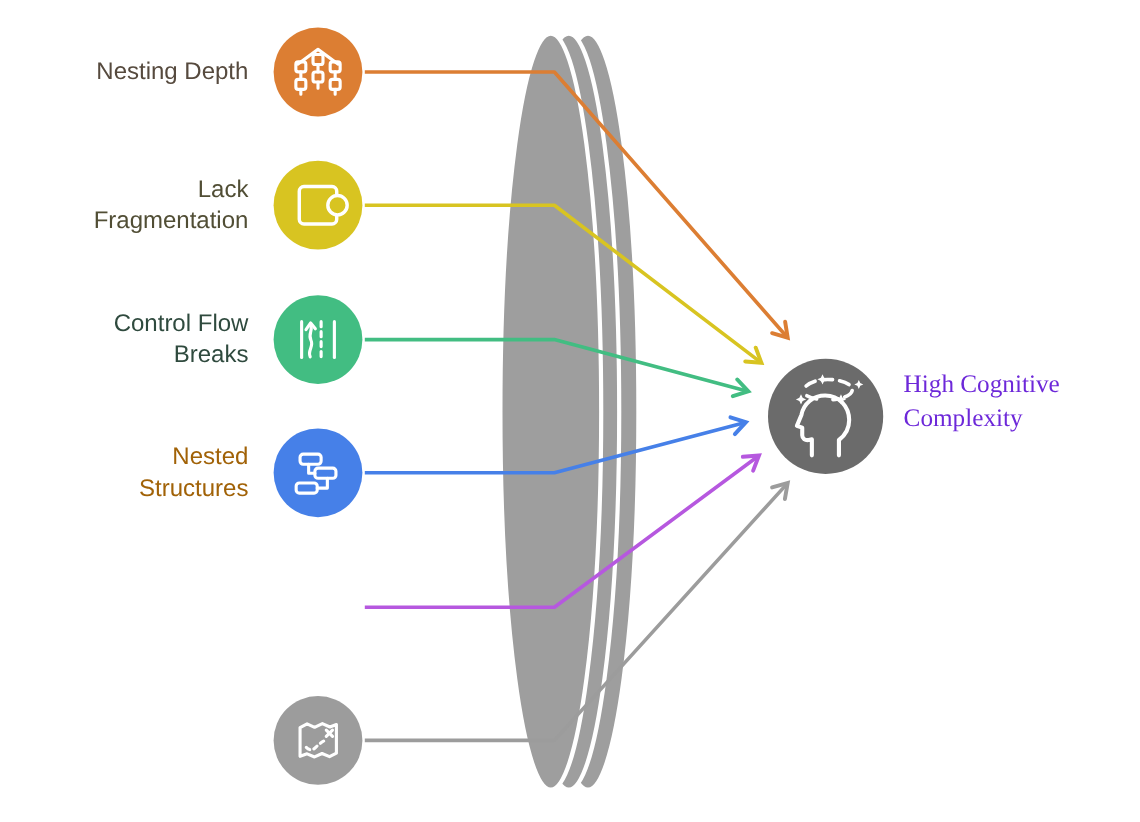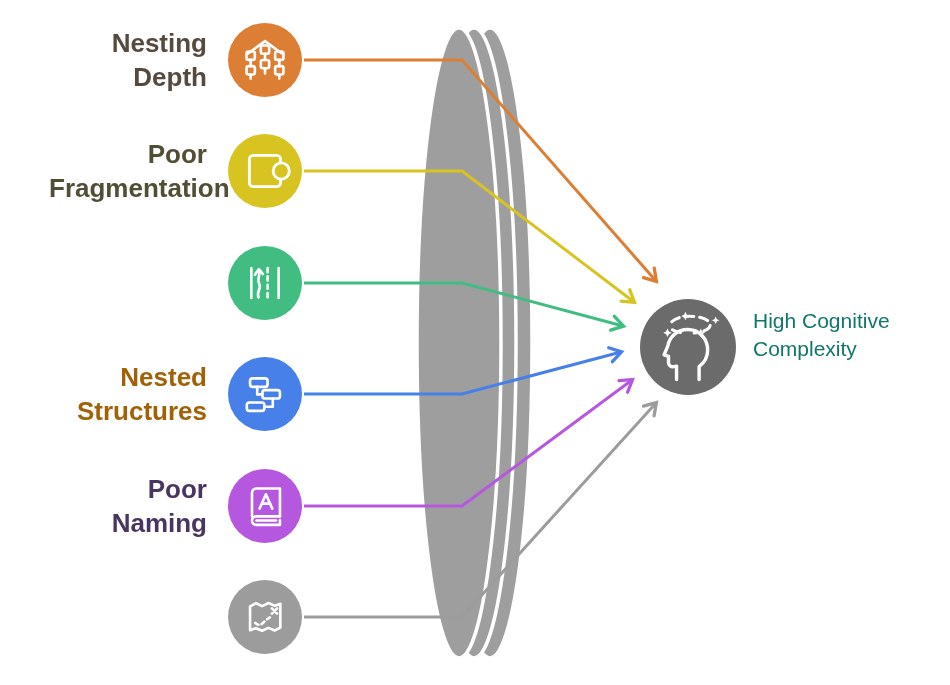--- a/index.html
+++ b/index.html
@@ -2,21 +2,21 @@
 <html><head>
 <meta charset="utf-8">
 <style>
   html,body{margin:0;padding:0;background:#ffffff;}
   .canvas{
     position:relative;width:950px;height:685px;overflow:hidden;
     font-family:"Liberation Sans", sans-serif;background:#ffffff;
   }
   .bg-svg{position:absolute;left:0;top:0;width:950px;height:685px;}
   .row{position:absolute;left:0;width:302px;height:74px;display:flex;align-items:center;justify-content:flex-end;gap:21px;}
-  .row-label{width:158px;text-align:right;font-size:26px;line-height:1.32;font-weight:700;}
+  .row-label{width:158px;text-align:right;font-size:20px;line-height:1.32;font-weight:400;}
   .badge{width:74px;height:74px;border-radius:50%;flex:0 0 auto;display:flex;align-items:center;justify-content:center;}
   .badge svg{width:52px;height:52px;display:block;}
   .outcome-badge{position:absolute;left:640px;top:299px;width:96px;height:96px;border-radius:50%;display:flex;align-items:center;justify-content:center;}
   .outcome-badge svg{width:82px;height:82px;display:block;}
   .outcome-label{position:absolute;left:753px;top:307px;width:185px;font-size:21px;line-height:1.33;text-align:left;}
 </style>
 </head>
 <body>
 
 <div class="canvas">
@@ -71,30 +71,31 @@
         <rect x="5.8" y="24.7" width="6.4" height="6.4" rx="1.5"></rect>
         <path d="M9,19.9 V24.7 M9,31.1 V34.3"></path>
         <rect x="27.8" y="13.5" width="6.4" height="6.4" rx="1.5"></rect>
         <rect x="27.8" y="24.7" width="6.4" height="6.4" rx="1.5"></rect>
         <path d="M31,19.9 V24.7 M31,31.1 V34.3"></path>
       </svg>
     </div>
   </div>
 
   <div class="row" style="top:134px">
-    <div class="row-label" style="color: rgb(81, 78, 53);">Poor Fragmentation</div>
+    <div class="row-label" style="color: rgb(81, 78, 53);">Lack Fragmentation</div>
     <div class="badge" style="background-color: rgb(216, 196, 33);">
       <svg viewBox="0 0 40 40" fill="none" stroke="#ffffff" stroke-width="2.2" stroke-linecap="round" stroke-linejoin="round">
         <rect x="8" y="8" width="24" height="24" rx="3"></rect>
         <circle cx="32.5" cy="20" r="6.2" stroke="#ffffff" fill="#D8C421"></circle>
       </svg>
     </div>
   </div>
 
   <div class="row" style="top:246px">
+    <div class="row-label" style="color: rgb(47, 74, 62);">Control Flow Breaks</div>
     <div class="badge" style="background-color: rgb(66, 189, 130);">
       <svg viewBox="0 0 40 40" fill="none" stroke="#ffffff" stroke-width="2" stroke-linecap="round" stroke-linejoin="round">
         <path d="M9.5,8.5 V31.5"></path>
         <path d="M30.5,8.5 V31.5"></path>
         <path d="M22,8.5 V31.5" stroke-dasharray="3.2 3.2"></path>
         <path d="M15,31 C13,27 17.5,24.5 15.5,20.5 C13.5,16.5 16.5,14.5 15.5,11.5"></path>
         <path d="M12.3,13.6 L15.3,9.3 L18.3,13.1"></path>
       </svg>
     </div>
   </div>
@@ -105,31 +106,20 @@
       <svg viewBox="0 0 40 40" fill="none" stroke="#ffffff" stroke-width="2" stroke-linecap="round" stroke-linejoin="round">
         <rect x="8.5" y="8" width="13.5" height="6.5" rx="2"></rect>
         <rect x="18" y="17" width="13.5" height="6.5" rx="2"></rect>
         <rect x="6" y="26.5" width="13.5" height="6.5" rx="2"></rect>
         <path d="M14,14.5 V20.3 H18"></path>
         <path d="M26,23.5 V29.8 H19.5"></path>
       </svg>
     </div>
   </div>
 
-  <div class="row" style="top:469px">
-    <div class="row-label" style="color: rgb(74, 53, 96);">Poor Naming</div>
-    <div class="badge" style="background-color: rgb(182, 88, 223);">
-      <svg viewBox="0 0 40 40" fill="none" stroke="#ffffff" stroke-width="2" stroke-linecap="round" stroke-linejoin="round">
-        <path d="M10,28 V10 C10,8 11.5,6.5 13.5,6.5 H31.5 V28"></path>
-        <path d="M31.5,28 H13.2 C11.4,28 10,29.4 10,31.2 C10,33.1 11.4,34.5 13.2,34.5 H31.5 V30.8"></path>
-        <path d="M13.5,31.2 H28.5"></path>
-        <path d="M15.8,22 L20.7,11 L25.6,22 M17.6,18.2 H23.8"></path>
-      </svg>
-    </div>
-  </div>
 
   <div class="row" style="top:580px">
     <div class="badge" style="background-color: rgb(156, 156, 156);">
       <svg viewBox="0 0 40 40" fill="none" stroke="#ffffff" stroke-width="2" stroke-linecap="round" stroke-linejoin="round">
         <path d="M8.5,11.8 L13,9.4 L17.8,11.6 L22.8,9.2 L27.6,11.4 L31.8,9.8 L31.8,28.2 L27.4,30.4 L22.6,28.4 L17.8,30.6 L13,28.6 L8.5,30.2 Z"></path>
         <path d="M12.5,24.5 Q15.5,27.5 18.5,24.5 Q21,22 23.8,20.3" stroke-dasharray="2.6 2.8"></path>
         <path d="M25.3,13.4 L29.3,17.4 M29.3,13.4 L25.3,17.4"></path>
       </svg>
     </div>
   </div>
@@ -137,15 +127,15 @@
   <div class="outcome-badge" style="background-color: rgb(107, 107, 107);">
     <svg viewBox="0 0 48 48" fill="none" stroke="#ffffff" stroke-width="2" stroke-linecap="round" stroke-linejoin="round">
       <path d="M30.5,43 V35.5 C33.5,33.3 35.5,30 35.5,25.8 C35.5,19 30.5,13.8 23.8,13.8 C18,13.8 13.2,17.8 12.2,23.3 L10,28.6 L12.6,29.5 V33.2 C12.6,34.8 14,35.8 15.7,35.5 L17.3,35.2 V43"></path>
       <path d="M14.5,9.2 C16.5,7.2 20.5,6 25,6 C31.6,6 37,8.2 37,11 C37,13.4 33,15.3 27.6,15.8 M19.6,15.5 C15.5,14.8 13,13.2 13,11.4" stroke-dasharray="5 3.5" stroke-width="1.8"></path>
       <path d="M12,13.2 l0.8,1.7 1.7,0.8 -1.7,0.8 -0.8,1.7 -0.8,-1.7 -1.7,-0.8 1.7,-0.8 Z" fill="#ffffff" stroke="none"></path>
       <path d="M22.5,3.4 l0.8,1.7 1.7,0.8 -1.7,0.8 -0.8,1.7 -0.8,-1.7 -1.7,-0.8 1.7,-0.8 Z" fill="#ffffff" stroke="none"></path>
       <path d="M31.5,13.2 l0.8,1.7 1.7,0.8 -1.7,0.8 -0.8,1.7 -0.8,-1.7 -1.7,-0.8 1.7,-0.8 Z" fill="#ffffff" stroke="none"></path>
       <path d="M40.2,6.2 l0.7,1.5 1.5,0.7 -1.5,0.7 -0.7,1.5 -0.7,-1.5 -1.5,-0.7 1.5,-0.7 Z" fill="#ffffff" stroke="none"></path>
     </svg>
   </div>
-  <div class="outcome-label" style="color: #0f766e;">High Cognitive Complexity</div>
+  <div class="outcome-label" style="color: #6d28d9; font-family: Liberation Serif, serif;">High Cognitive Complexity</div>
 
 </div>
 
 </body></html>

